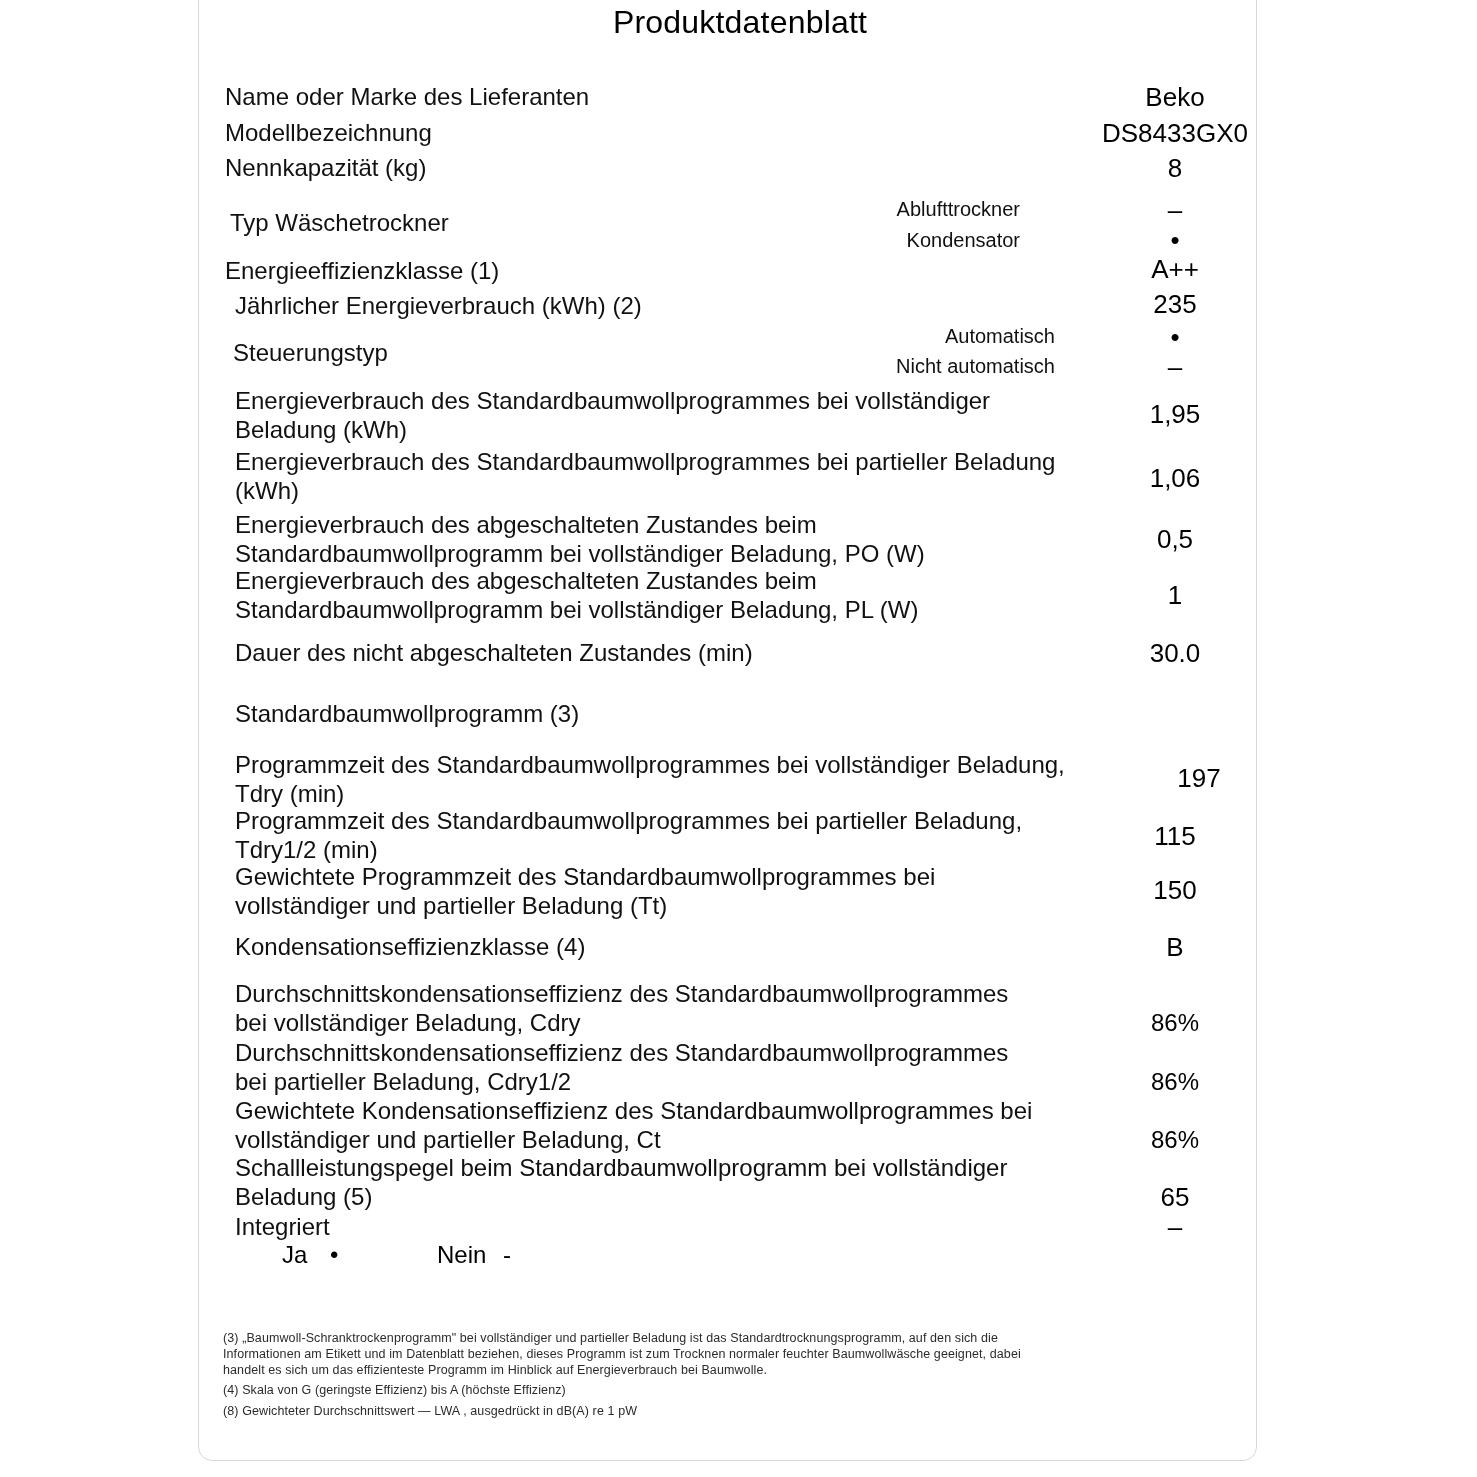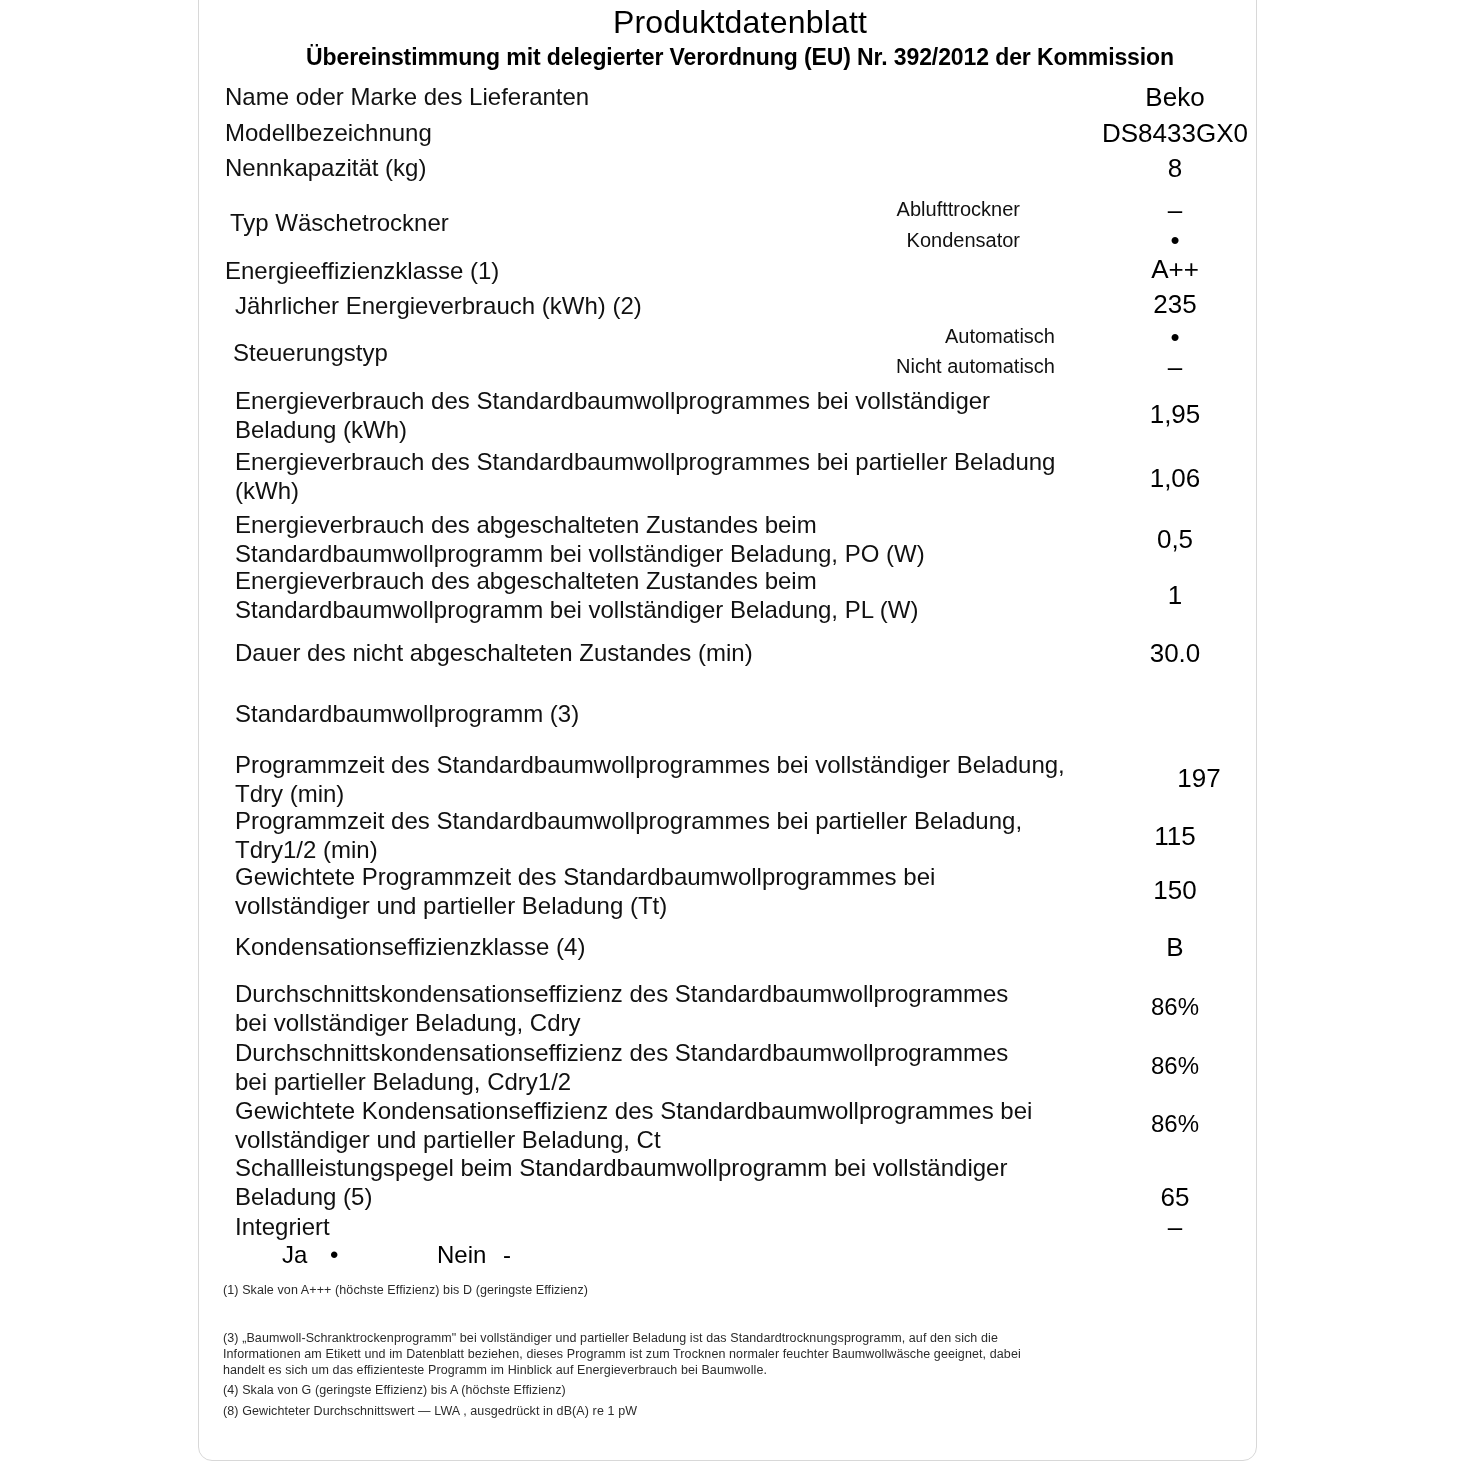--- a/index.html
+++ b/index.html
@@ -81,20 +81,21 @@
   .val {
     position: absolute;
     width: 150px;
     text-align: center;
     font-size: 26px;
     line-height: 30px;
     color: #000;
   }
   .val.small {
     font-size: 24px;
+    margin-top: 16px;
   }
   .dot {
     position: absolute;
     width: 150px;
     text-align: center;
     font-size: 26px;
     line-height: 30px;
   }
 
   
@@ -115,21 +116,20 @@
   }
 </style>
 </head>
 <body>
 
 <div id="page-sheet"></div>
 
 <div id="content">
 
   <div class="doc-title">Produktdatenblatt</div>
-  <div class="doc-subtitle">Übereinstimmung mit delegierter Verordnung (EU) Nr. 392/2012 der Kommission</div>
 
   <div class="row" style="top:82px;">
     <div class="lbl" style="left:225px; top:0;">Name oder Marke des Lieferanten</div>
     <div class="val" style="left:1100px; top:0;">Beko</div>
   </div>
 
   <div class="row" style="top:118px;">
     <div class="lbl" style="left:225px; top:0;">Modellbezeichnung</div>
     <div class="val" style="left:1100px; top:0;">DS8433GX0</div>
   </div>
@@ -237,18 +237,17 @@
 
   <div class="row" style="top:1212px;">
     <div class="lbl" style="left:235px; top:0;">Integriert</div>
     <div class="val" style="left:1100px; top:0;">–</div>
     <div class="ja-nein" style="left:282px; top:28px;">Ja</div>
     <div class="ja-nein" style="left:330px; top:28px;">•</div>
     <div class="ja-nein" style="left:437px; top:28px;">Nein</div>
     <div class="ja-nein" style="left:503px; top:28px;">-</div>
   </div>
 
-  <div class="fn" style="left:223px; top:1282px;">(1) Skale von A+++ (höchste Effizienz) bis D (geringste Effizienz)</div>
   <div class="fn" style="left:223px; top:1330px;">(3) „Baumwoll-Schranktrockenprogramm" bei vollständiger und partieller Beladung ist das Standardtrocknungsprogramm, auf den sich die Informationen am Etikett und im Datenblatt beziehen, dieses Programm ist zum Trocknen normaler feuchter Baumwollwäsche geeignet, dabei handelt es sich um das effizienteste Programm im Hinblick auf Energieverbrauch bei Baumwolle.</div>
   <div class="fn" style="left:223px; top:1382px;">(4) Skala von G (geringste Effizienz) bis A (höchste Effizienz)</div>
   <div class="fn" style="left:223px; top:1403px;">(8) Gewichteter Durchschnittswert — LWA , ausgedrückt in dB(A) re 1 pW</div>
 
 </div>
 
 </body></html>

